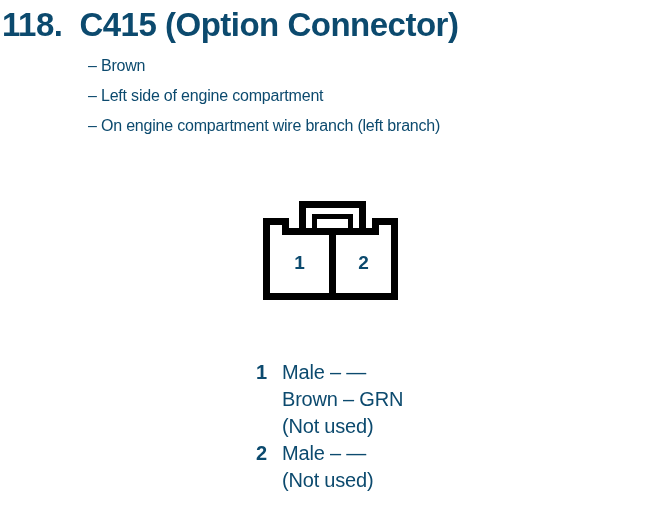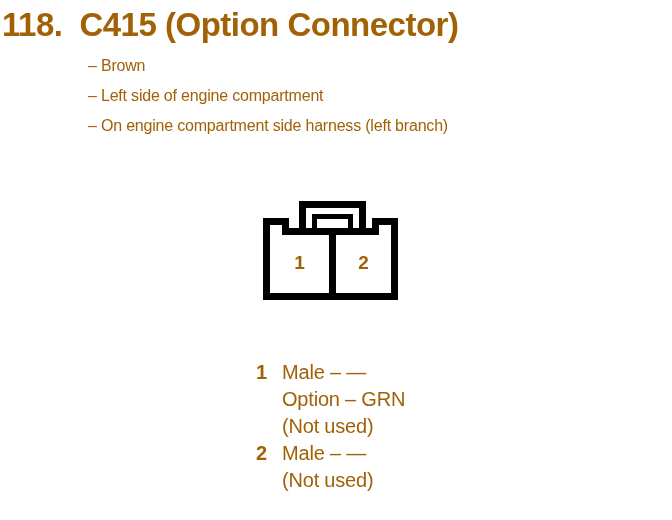--- a/index.html
+++ b/index.html
@@ -7,21 +7,21 @@
     padding: 0;
     background: #ffffff;
   }
   .page {
     position: relative;
     width: 672px;
     height: 520px;
     background: #ffffff;
     overflow: hidden;
     font-family: "Liberation Sans", sans-serif;
-    color: #a16207;
+    color: #0c4a6e;
     border-radius: 20px;
   }
 
   
   .title {
     position: absolute;
     left: 2px;
     top: 6px;
     font-size: 33px;
     font-weight: bold;
@@ -107,21 +107,21 @@
 
 <div class="page">
 
   <div class="title">
     <span class="title-num">118.</span><span class="title-text">C415 (Option Connector)</span>
   </div>
 
   <div class="details">
     <div class="detail-line">– Brown</div>
     <div class="detail-line">– Left side of engine compartment</div>
-    <div class="detail-line">– On engine compartment side harness (left branch)</div>
+    <div class="detail-line">– On engine compartment wire branch (left branch)</div>
   </div>
 
   <div class="diagram">
     <div class="bar b-tab-outer-top"></div>
     <div class="bar b-tab-outer-left"></div>
     <div class="bar b-tab-outer-right"></div>
     <div class="bar b-tab-inner-top"></div>
     <div class="bar b-tab-inner-left"></div>
     <div class="bar b-tab-inner-right"></div>
     <div class="bar b-ear-left-top"></div>
@@ -135,21 +135,21 @@
     <div class="bar b-divider"></div>
     <div class="cavity-label cavity-1">1</div>
     <div class="cavity-label cavity-2">2</div>
   </div>
 
   <div class="pins">
     <div class="pin-row">
       <span class="pin-num">1</span>
       <div class="pin-lines">
         <div>Male – —</div>
-        <div>Option – GRN</div>
+        <div>Brown – GRN</div>
         <div>(Not used)</div>
       </div>
     </div>
     <div class="pin-row">
       <span class="pin-num">2</span>
       <div class="pin-lines">
         <div>Male – —</div>
         <div>(Not used)</div>
       </div>
     </div>

